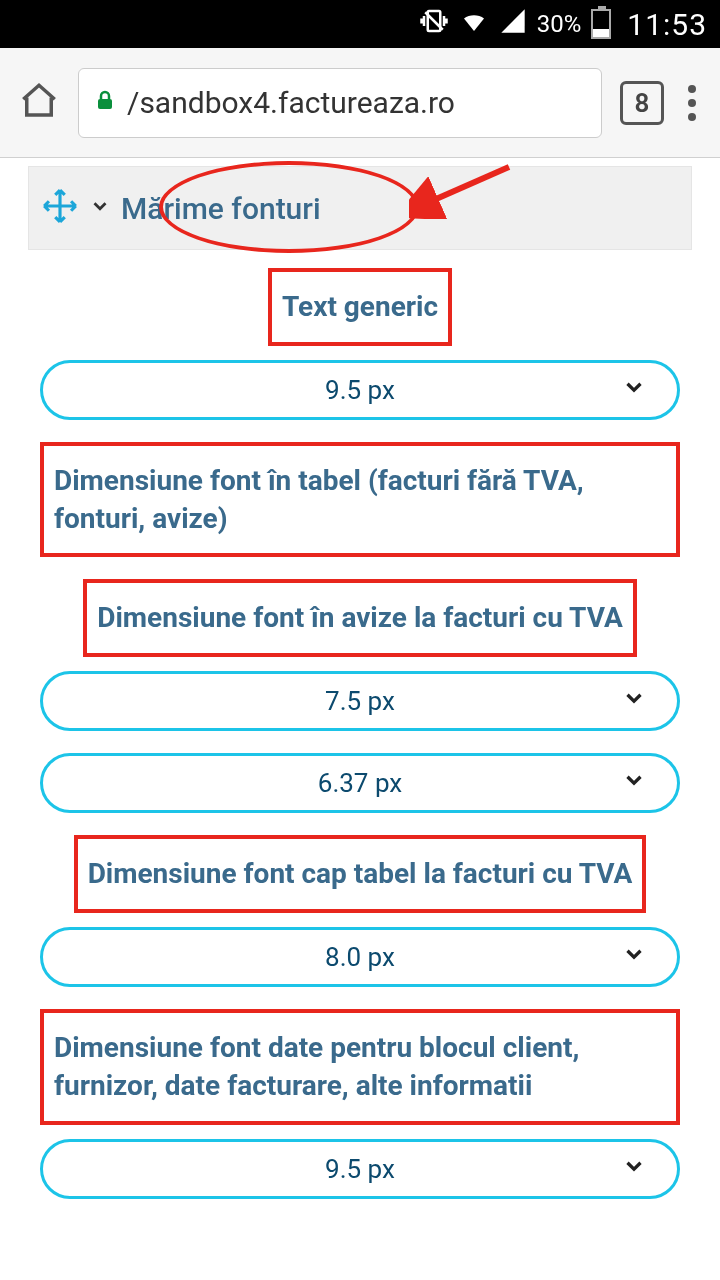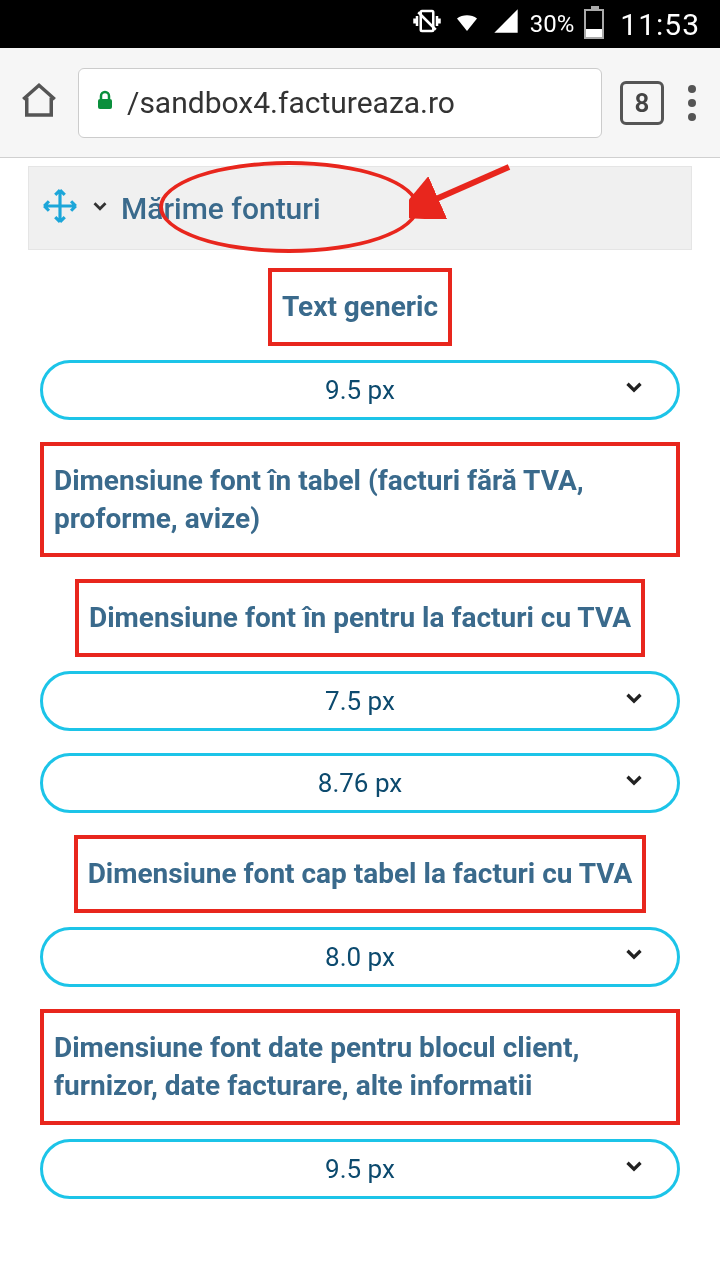--- a/index.html
+++ b/index.html
@@ -1,19 +1,19 @@
 <!DOCTYPE html>
 <html><head>
 <meta charset="utf-8">
 <style>
   * { box-sizing: border-box; margin: 0; padding: 0; }
   html, body { width: 720px; height: 1280px; font-family: -apple-system, BlinkMacSystemFont, "Segoe UI", Roboto, Arial, sans-serif; background: #fff; }
   
   
-  .status-bar { background: #000; height: 48px; display: flex; align-items: center; justify-content: flex-end; padding: 0 20px; color: #fff; font-size: 26px; gap: 8px; }
+  .status-bar { background: #000; height: 48px; display: flex; align-items: center; justify-content: flex-end; padding: 0 13px; color: #fff; font-size: 26px; gap: 8px; }
   .status-bar .icon-group { display: flex; align-items: center; gap: 10px; }
   .status-bar .pct { font-size: 24px; }
   .status-bar .time { font-size: 30px; margin-left: 6px; letter-spacing: 1px; }
   .battery-shell { width: 20px; height: 30px; border: 2px solid #aaa; position: relative; display: inline-block; }
   .battery-shell::before { content: ""; position: absolute; top: -5px; left: 5px; width: 8px; height: 3px; background: #aaa; }
   .battery-fill { position: absolute; bottom: 0; left: 0; right: 0; height: 30%; background: #fff; }
   .wifi, .cell, .vib { display: inline-block; }
   
   
   .browser-chrome { height: 110px; background: #f6f6f6; border-bottom: 1px solid #d0d0d0; display: flex; align-items: center; padding: 4px 18px; gap: 18px; }
@@ -138,39 +138,39 @@
     <div class="select-pill">
       <span>9.5 px</span>
       <span class="chev"><svg viewBox="0 0 24 24" fill="none" stroke="#222" stroke-width="3">
             <path d="M6 9l6 6 6-6"></path>
           </svg></span>
     </div>
   </div>
 
   <div class="field-block">
     <div class="field-label-wrap left">
-        <div class="field-label" style="width:100%;">Dimensiune font în tabel (facturi fără TVA, proforme, avize)</div>
+        <div class="field-label" style="width:100%;">Dimensiune font în tabel (facturi fără TVA, fonturi, avize)</div>
       </div>
   </div>
 
   <div class="field-block">
     <div class="field-label-wrap">
-        <div class="field-label">Dimensiune font în pentru la facturi cu TVA</div>
+        <div class="field-label">Dimensiune font în avize la facturi cu TVA</div>
       </div>
     <div class="select-pill">
       <span>7.5 px</span>
       <span class="chev"><svg viewBox="0 0 24 24" fill="none" stroke="#222" stroke-width="3">
             <path d="M6 9l6 6 6-6"></path>
           </svg></span>
     </div>
   </div>
 
   <div class="field-block">
     <div class="select-pill">
-      <span>8.76 px</span>
+      <span>6.37 px</span>
       <span class="chev"><svg viewBox="0 0 24 24" fill="none" stroke="#222" stroke-width="3">
             <path d="M6 9l6 6 6-6"></path>
           </svg></span>
     </div>
   </div>
 
   <div class="field-block">
     <div class="field-label-wrap">
         <div class="field-label">Dimensiune font cap tabel la facturi cu TVA</div>
       </div>

